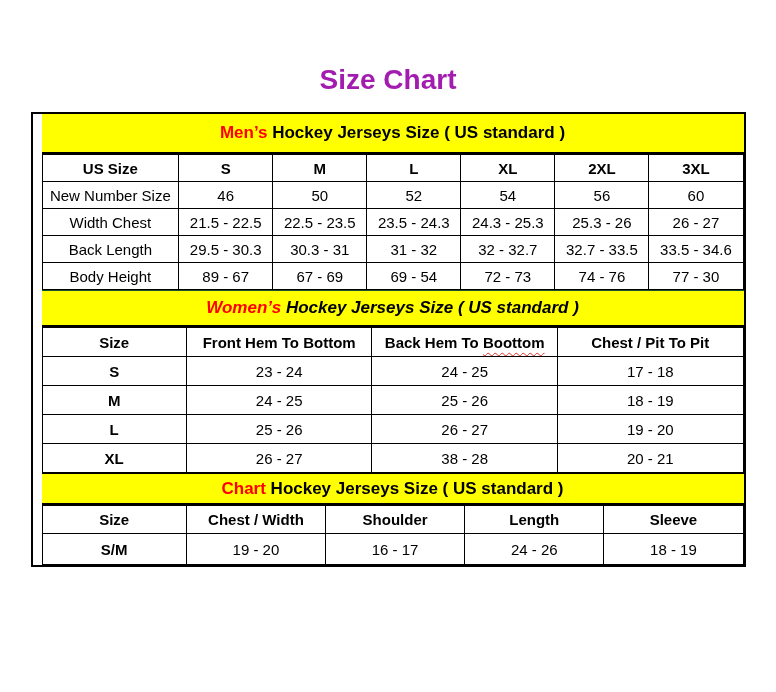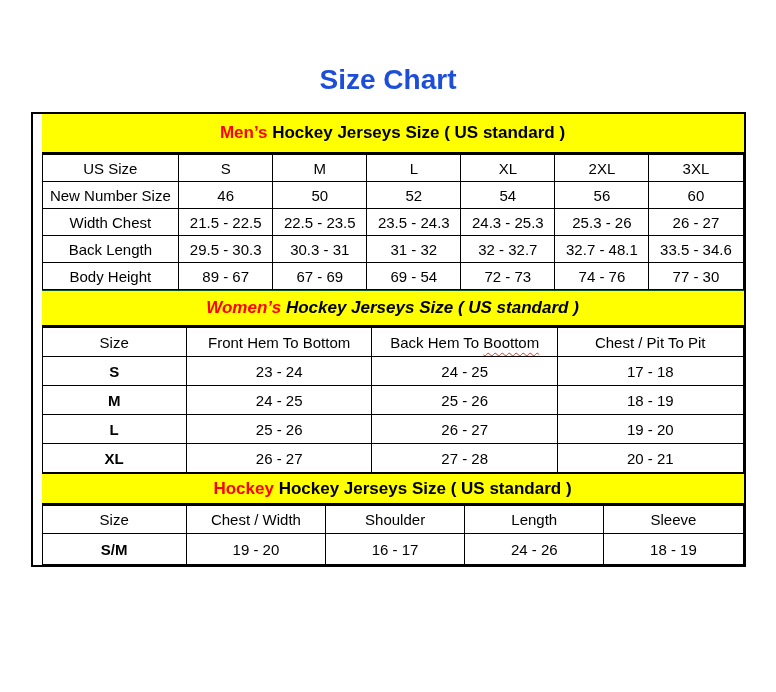--- a/index.html
+++ b/index.html
@@ -17,21 +17,21 @@
     height: 692px;
     overflow: hidden;
     position: relative;
   }
   .page-title {
     margin-top: 64px;
     margin-bottom: 16px;
     text-align: center;
     font-size: 28px;
     font-weight: bold;
-    color: #1d4ed8;
+    color: #a21caf;
   }
   .chart-wrap {
     width: 702px;
     margin: 0 auto;
     border: 2px solid #000;
     background: #fff;
     padding-left: 9px;
   }
   .section-title {
     background: #ffff00;
@@ -53,21 +53,21 @@
     table-layout: fixed;
   }
   th, td {
     border: 1px solid #000;
     text-align: center;
     vertical-align: middle;
     font-size: 15px;
     padding: 0 2px;
     overflow: hidden;
   }
-  thead th { font-weight: normal; }
+  thead th { font-weight: bold; }
   td { font-weight: normal; }
   
   .section[data-section="mens"]   th, .section[data-section="mens"]   td { height: 26px; }
   .section[data-section="womens"] th, .section[data-section="womens"] td { height: 28px; }
   .section[data-section="youth"]  th { height: 27px; }
   .section[data-section="youth"]  td { height: 30px; }
   
   .section[data-section="mens"]   col.label-col { width: 19.5%; }
   .section[data-section="womens"] col.label-col { width: 20.6%; }
   .section[data-section="youth"]  col.label-col { width: 20.6%; }
@@ -134,21 +134,21 @@
               <td>24.3 - 25.3</td>
               <td>25.3 - 26</td>
               <td>26 - 27</td>
             </tr>
             <tr>
               <td class="row-label">Back Length</td>
               <td>29.5 - 30.3</td>
               <td>30.3 - 31</td>
               <td>31 - 32</td>
               <td>32 - 32.7</td>
-              <td>32.7 - 48.1</td>
+              <td>32.7 - 33.5</td>
               <td>33.5 - 34.6</td>
             </tr>
             <tr>
               <td class="row-label">Body Height</td>
               <td>89 - 67</td>
               <td>67 - 69</td>
               <td>69 - 54</td>
               <td>72 - 73</td>
               <td>74 - 76</td>
               <td>77 - 30</td>
@@ -189,29 +189,29 @@
             </tr>
             <tr>
               <td class="row-label">L</td>
               <td>25 - 26</td>
               <td>26 - 27</td>
               <td>19 - 20</td>
             </tr>
             <tr>
               <td class="row-label">XL</td>
               <td>26 - 27</td>
-              <td>27 - 28</td>
+              <td>38 - 28</td>
               <td>20 - 21</td>
             </tr>
           </tbody>
         </table>
     </div>
 
     <div class="section" data-section="youth">
-      <div class="section-title"><span class="accent">Hockey</span><span> Hockey Jerseys Size ( US standard )</span></div>
+      <div class="section-title"><span class="accent">Chart</span><span> Hockey Jerseys Size ( US standard )</span></div>
       <table>
           <colgroup>
             <col class="label-col">
             <col>
             <col>
             <col>
             <col>
           </colgroup>
           <thead>
             <tr>

